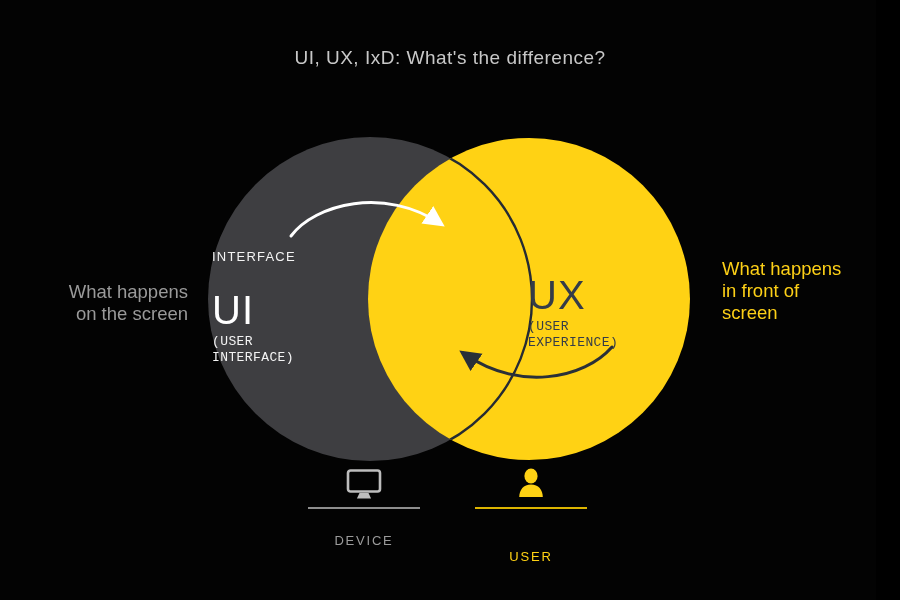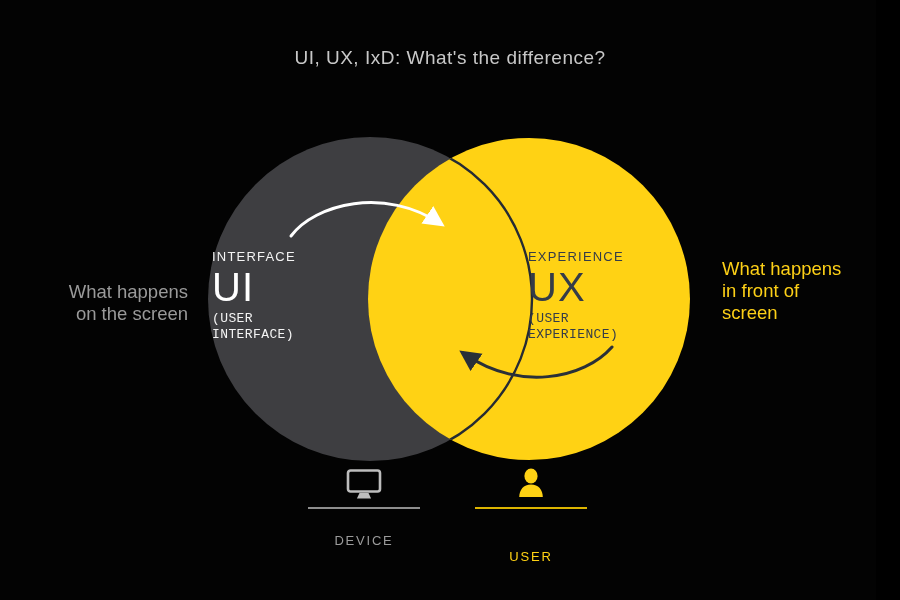--- a/index.html
+++ b/index.html
@@ -7,21 +7,21 @@
     position:relative;width:876px;height:600px;background:#030303;
     overflow:hidden;font-family:"Liberation Sans", sans-serif;
   }
   .title{
     position:absolute;top:47px;left:0;width:900px;text-align:center;
     font-size:19px;letter-spacing:.5px;color:#c8c8c8;
   }
   .venn-svg{position:absolute;left:0;top:0;}
   .circle-text{position:absolute;}
   .circle-text .eyebrow{font-size:13px;letter-spacing:1.2px;margin-bottom:3px;}
-  .circle-text .acronym{font-size:40px;font-weight:300;letter-spacing:1px;line-height:1.02;}
+  .circle-text .acronym{font-size:40px;font-weight:300;letter-spacing:1px;line-height:1.02;margin-top:26px;}
   .circle-text .subtitle{font-size:13px;line-height:1.25;margin-top:3px;white-space:pre-line;letter-spacing:.4px;font-family:Liberation Mono, monospace;}
   .light-ink{color:#f4f4f4;}
   .light-ink .acronym{color:#ffffff;}
   .dark-ink{color:#353c48;}
   .annotation{position:absolute;font-size:18.5px;line-height:1.2;white-space:pre-line;}
   .annotation.left{left:40px;top:281px;width:148px;text-align:right;color:#9a9a9a;}
   .annotation.right{left:722px;top:258px;width:150px;text-align:left;color:#fdd017;}
   .legend{position:absolute;top:468px;width:112px;display:flex;flex-direction:column;align-items:center;}
   .legend.device{left:308px;}
   .legend.user{left:475px;}
@@ -64,21 +64,20 @@
 
   <div class="circle-text light-ink" style="left:212px;top:249px;width:156px;">
     <div class="eyebrow">INTERFACE</div>
     <div class="acronym">UI</div>
     <div class="subtitle">(USER
 INTERFACE)</div>
   </div>
 
 
   <div class="circle-text dark-ink" style="left:528px;top:249px;width:148px;">
-    <div class="eyebrow">EXPERIENCE</div>
     <div class="acronym">UX</div>
     <div class="subtitle">(USER
 EXPERIENCE)</div>
   </div>
 
   <div class="annotation left">What happens
 on the screen</div>
 
   <div class="annotation right">What happens
 in front of

